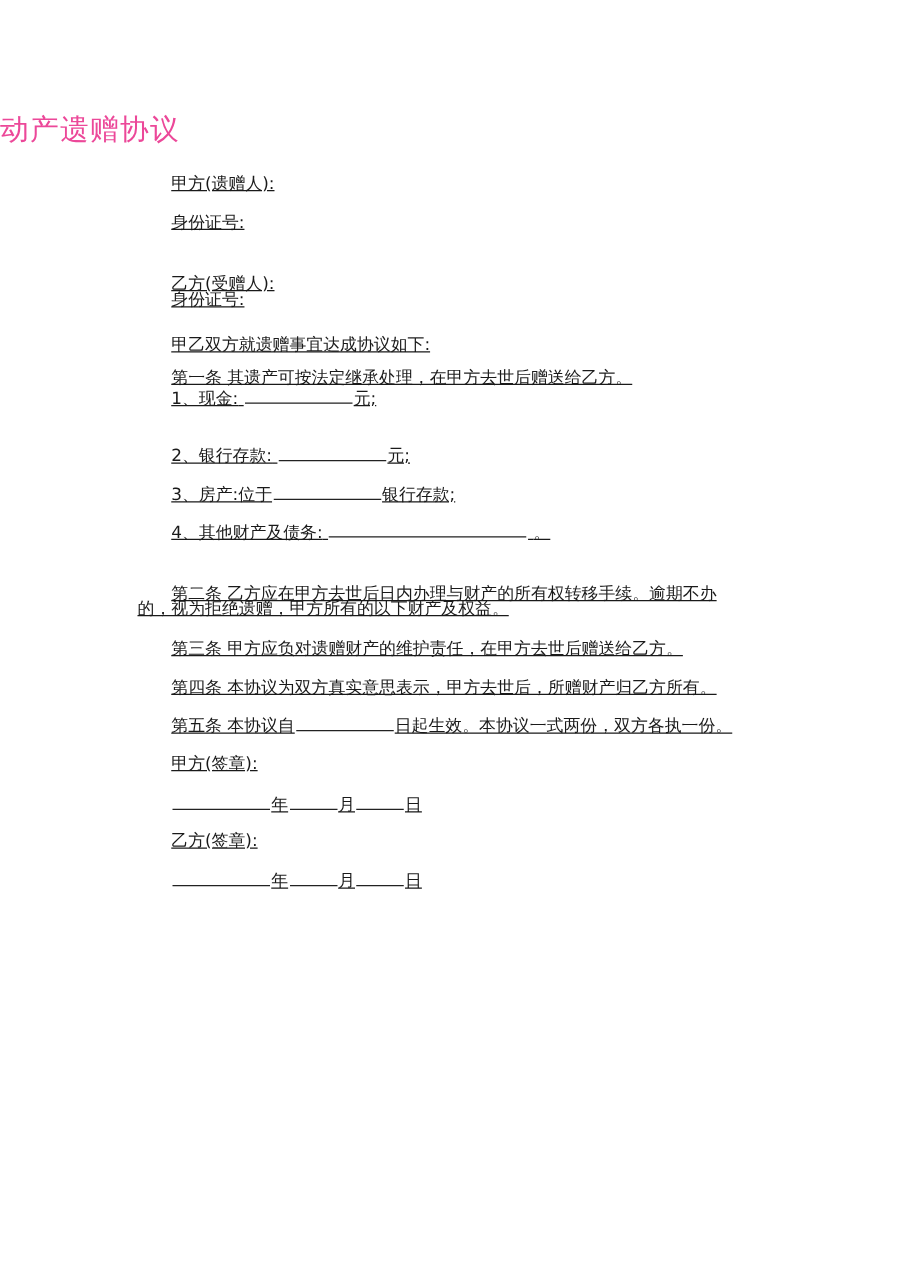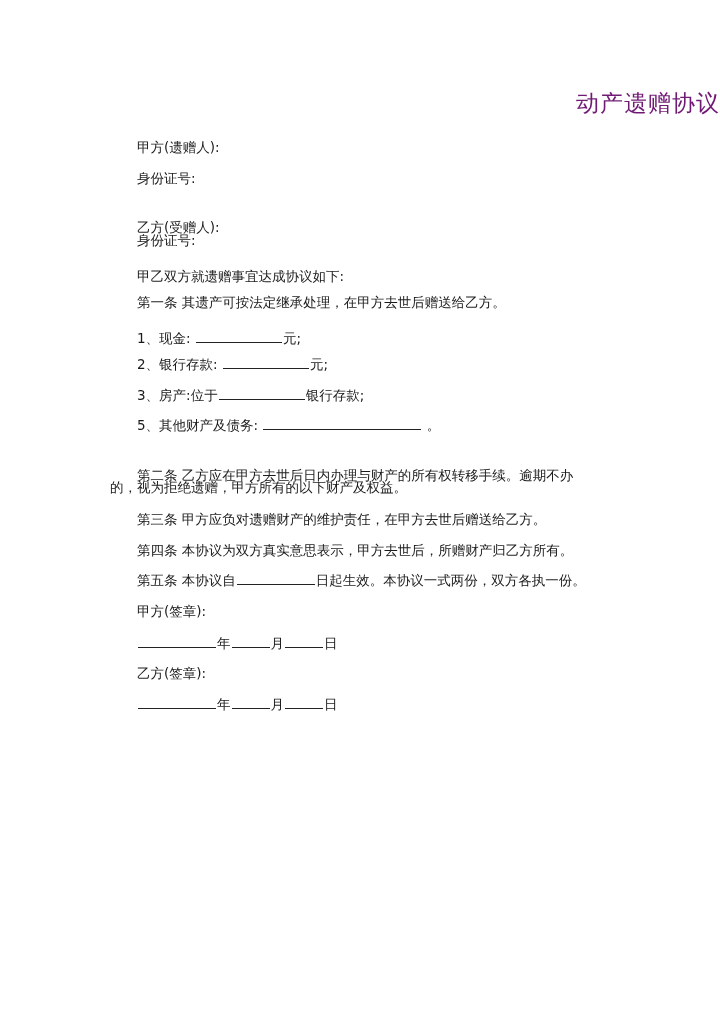--- a/index.html
+++ b/index.html
@@ -1,49 +1,49 @@
 <!DOCTYPE html>
 <html><head>
 <meta charset="utf-8">
 <style>
   html, body { margin: 0; padding: 0; background: #ffffff; }
   body { width: 720px; height: 1017px; position: relative; overflow: hidden;
          font-family: "DejaVu Sans", "Liberation Sans", sans-serif; color: #1a1a1a; }
-  .title { position: absolute; top: 88px; left: 0; width: 720px; text-align: right;
-           font-size: 23px; letter-spacing: 1px; color: #701a75; }
-  .line { position: absolute; left: 137px; font-size: 13.5px; white-space: nowrap; line-height: 20px; }
+  .title { position: absolute; top: 88px; left: 0; width: 720px; text-align: left;
+           font-size: 23px; letter-spacing: 1px; color: #ec4899; }
+  .line { position: absolute; left: 137px; font-size: 13.5px; white-space: nowrap; line-height: 20px; text-decoration: underline; }
   .line.wrap2 { left: 110px; }
   .blank { display: inline-block; border-bottom: 1px solid #222; height: 14px; vertical-align: baseline; margin: 0 1px; }
 </style>
 </head>
 <body>
 
 <div>
   <div class="title">动产遗赠协议</div>
 
   <div class="line" style="top:137px">甲方(遗赠人):</div>
   <div class="line" style="top:168px">身份证号:</div>
   <div class="line" style="top:217px">乙方(受赠人):</div>
   <div class="line" style="top:230px">身份证号:</div>
   <div class="line" style="top:266px">甲乙双方就遗赠事宜达成协议如下:</div>
   <div class="line" style="top:292px">第一条 其遗产可按法定继承处理，在甲方去世后赠送给乙方。</div>
 
-  <div class="line" style="top:328px">
+  <div class="line" style="top:308px">
     <span>1、现金:</span>
     <span class="blank" style="width:86px"></span><span>元;</span>
   </div>
   <div class="line" style="top:354px">
     <span>2、银行存款:</span>
     <span class="blank" style="width:86px"></span><span>元;</span>
   </div>
   <div class="line" style="top:385px">
     <span>3、房产:位于</span><span class="blank" style="width:86px"></span><span>银行存款;</span>
   </div>
   <div class="line" style="top:415px">
-    <span>5、其他财产及债务:</span>
+    <span>4、其他财产及债务:</span>
     <span class="blank" style="width:158px"></span>
     <span>。</span>
   </div>
 
   <div class="line" style="top:465px">第二条 乙方应在甲方去世后日内办理与财产的所有权转移手续。逾期不办</div>
   <div class="line wrap2" style="top:477px">的，视为拒绝遗赠，甲方所有的以下财产及权益。</div>
   <div class="line" style="top:509px">第三条 甲方应负对遗赠财产的维护责任，在甲方去世后赠送给乙方。</div>
   <div class="line" style="top:540px">第四条 本协议为双方真实意思表示，甲方去世后，所赠财产归乙方所有。</div>
   <div class="line" style="top:570px">
     <span>第五条 本协议自</span><span class="blank" style="width:78px"></span><span>日起生效。本协议一式两份，双方各执一份。</span>

